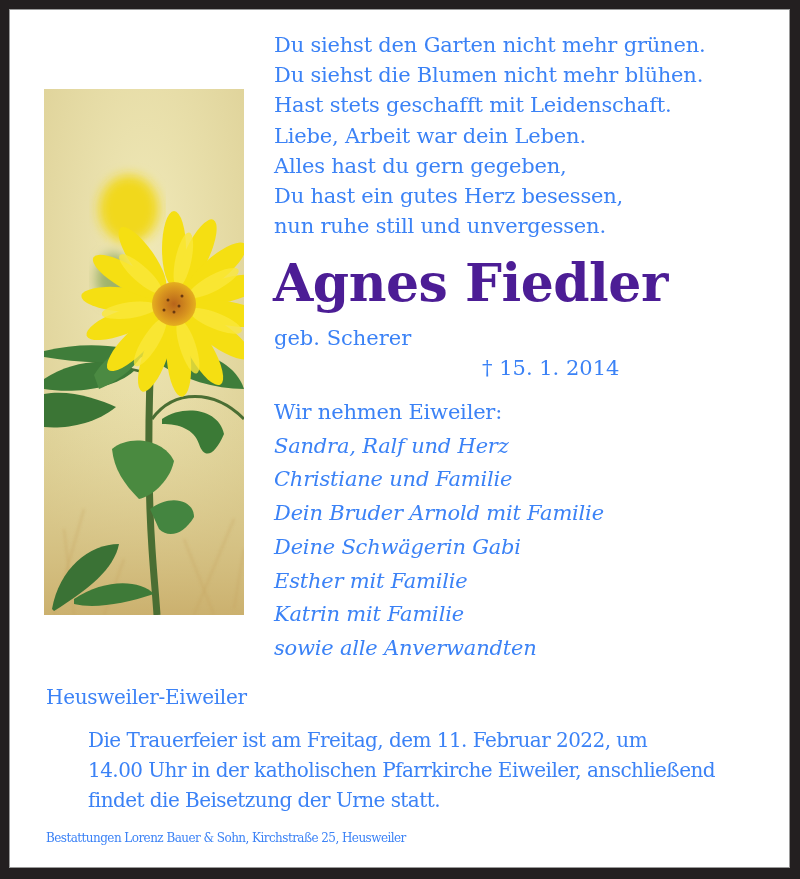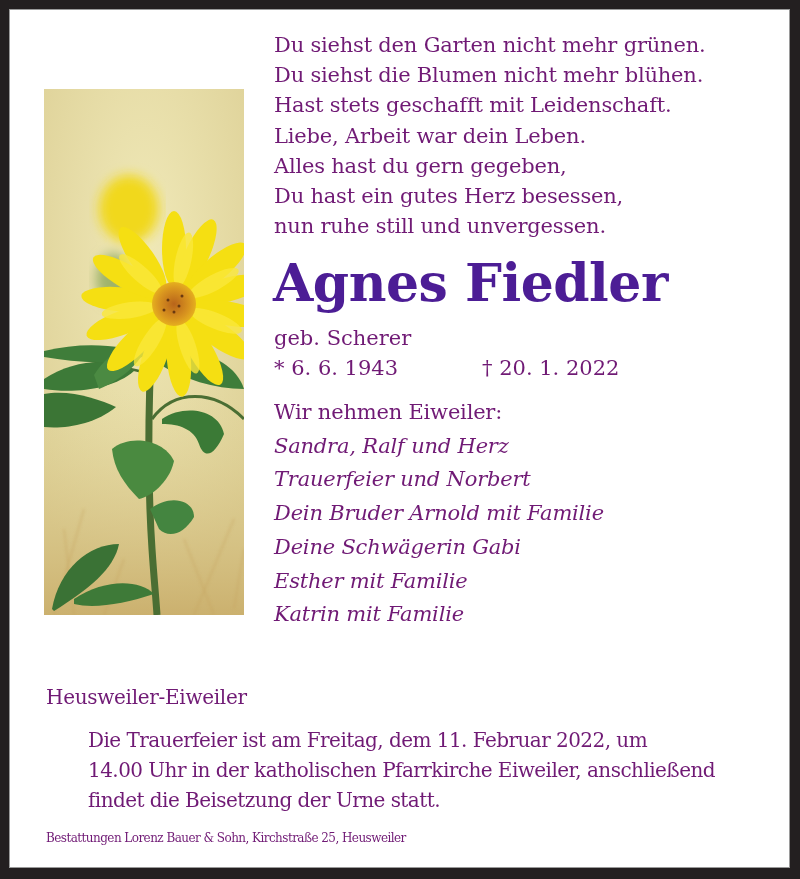--- a/index.html
+++ b/index.html
@@ -18,21 +18,21 @@
       height: 859px;
       background: #ffffff;
       border-top: 1px solid #9a9a9a;
       border-left: 1px solid #9a9a9a;
       border-right: 1px solid #9a9a9a;
       border-bottom: 1px solid #9a9a9a;
       box-sizing: border-box;
     }
     .serif {
       font-family: "DejaVu Serif", "Liberation Serif", serif;
-      color: #701a75;
+      color: #3b82f6;
     }
     
     .photo {
       position: absolute;
       left: 34px;
       top: 79px;
       width: 200px;
       height: 526px;
       overflow: hidden;
       background: linear-gradient(180deg, #ebe4ae 0%, #e8dfa8 30%, #e2d49a 55%, #d8c68a 75%, #cdb978 100%);
@@ -226,32 +226,32 @@
     <div>Hast stets geschafft mit Leidenschaft.</div>
     <div>Liebe, Arbeit war dein Leben.</div>
     <div>Alles hast du gern gegeben,</div>
     <div>Du hast ein gutes Herz besessen,</div>
     <div>nun ruhe still und unvergessen.</div>
   </div>
 
   <div class="name">Agnes Fiedler</div>
   <div class="maiden serif">geb. Scherer</div>
   <div class="dates serif">
-    <span class="birth">* 6. 6. 1943</span>
-    <span class="death">† 20. 1. 2022</span>
+    <span class="death">† 15. 1. 2014</span>
   </div>
 
   <div class="mourners serif">
     <div>Wir nehmen Eiweiler:</div>
     <div class="it">Sandra, Ralf und Herz</div>
-    <div class="it">Trauerfeier und Norbert</div>
+    <div class="it">Christiane und Familie</div>
     <div class="it">Dein Bruder Arnold mit Familie</div>
     <div class="it">Deine Schwägerin Gabi</div>
     <div class="it">Esther mit Familie</div>
     <div class="it">Katrin mit Familie</div>
+    <div class="it">sowie alle Anverwandten</div>
   </div>
 
   <div class="place serif">Heusweiler-Eiweiler</div>
 
   <div class="service serif">
     <div>Die Trauerfeier ist am Freitag, dem 11. Februar 2022, um</div>
     <div>14.00 Uhr in der katholischen Pfarrkirche Eiweiler, anschließend</div>
     <div>findet die Beisetzung der Urne statt.</div>
   </div>
 

